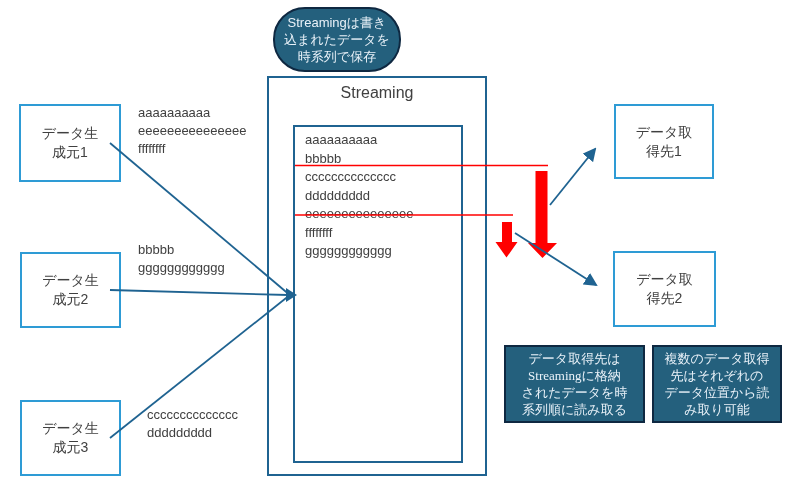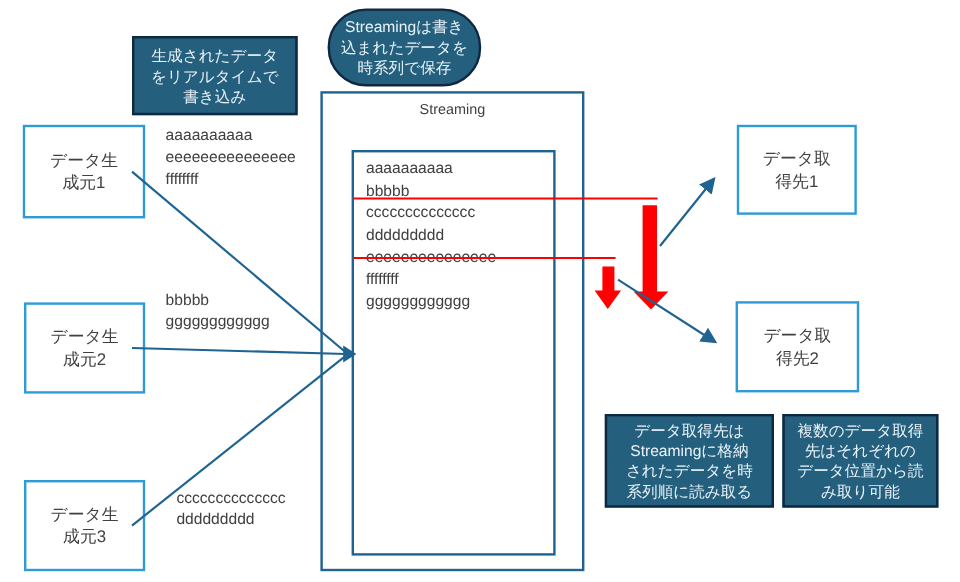--- a/index.html
+++ b/index.html
@@ -23,54 +23,51 @@
     border:2.5px solid var(--light-box-border);
     color:var(--text-gray);
     display:flex;align-items:center;justify-content:center;
     text-align:center;white-space:pre-line;
     font-size:14px;line-height:19px;margin-left:11px;
   }
   
   .stream-outer{border:2px solid var(--line-blue);background:#fff;}
   .stream-title{
     position:absolute;left:0;top:6px;width:100%;
-    text-align:center;color:var(--text-gray);font-size:12px;
+    text-align:center;color:var(--text-gray);font-size:16px;
   }
   .stream-inner{border:2px solid var(--line-blue);background:#fff;padding:4px 0 0 10px;}
   .stream-row{font-size:13px;line-height:18.5px;color:var(--text-gray);white-space:pre;}
   
   .conn-label{
     color:var(--text-gray);font-size:13px;line-height:18px;white-space:pre-line;
   }
   .overlay{position:absolute;left:0;top:0;pointer-events:none;}
 
   .note-a{left:110px;top:30px;width:138px;height:66px;}
   .note-b{left:273px;top:7px;width:128px;height:65px;border-radius:32px;}
   .note-c{left:307px;top:346px;width:140px;height:77px;}
-  .note-d{left:504px;top:345px;width:141px;height:78px;}
+  .note-d{left:504px;top:345px;width:141px;height:78px;font-family:Liberation Serif, serif;}
   .note-e{left:652px;top:345px;width:130px;height:78px;}
   .box-src1{left:8px;top:104px;width:102px;height:78px;}
   .box-src2{left:9px;top:252px;width:101px;height:76px;}
   .box-src3{left:9px;top:400px;width:101px;height:76px;}
   .box-dst1{left:603px;top:104px;width:100px;height:75px;}
   .box-dst2{left:602px;top:251px;width:103px;height:76px;}
   .stream-outer{left:267px;top:76px;width:220px;height:400px;}
   .stream-inner{left:293px;top:125px;width:170px;height:338px;}
   .label-1{left:138px;top:104px;}
   .label-2{left:138px;top:241px;}
   .label-3{left:147px;top:406px;}
 </style>
 </head>
 <body>
 
 <div class="canvas">
 
-  <div class="abs note note-a">生成されたデータ
-をリアルタイムで
-書き込み</div>
   <div class="abs note note-b">Streamingは書き
 込まれたデータを
 時系列で保存</div>
   <div class="abs note note-c">保存されたデータ
 は一定期間後削除</div>
   <div class="abs note note-d">データ取得先は
 Streamingに格納
 されたデータを時
 系列順に読み取る</div>
   <div class="abs note note-e">複数のデータ取得

